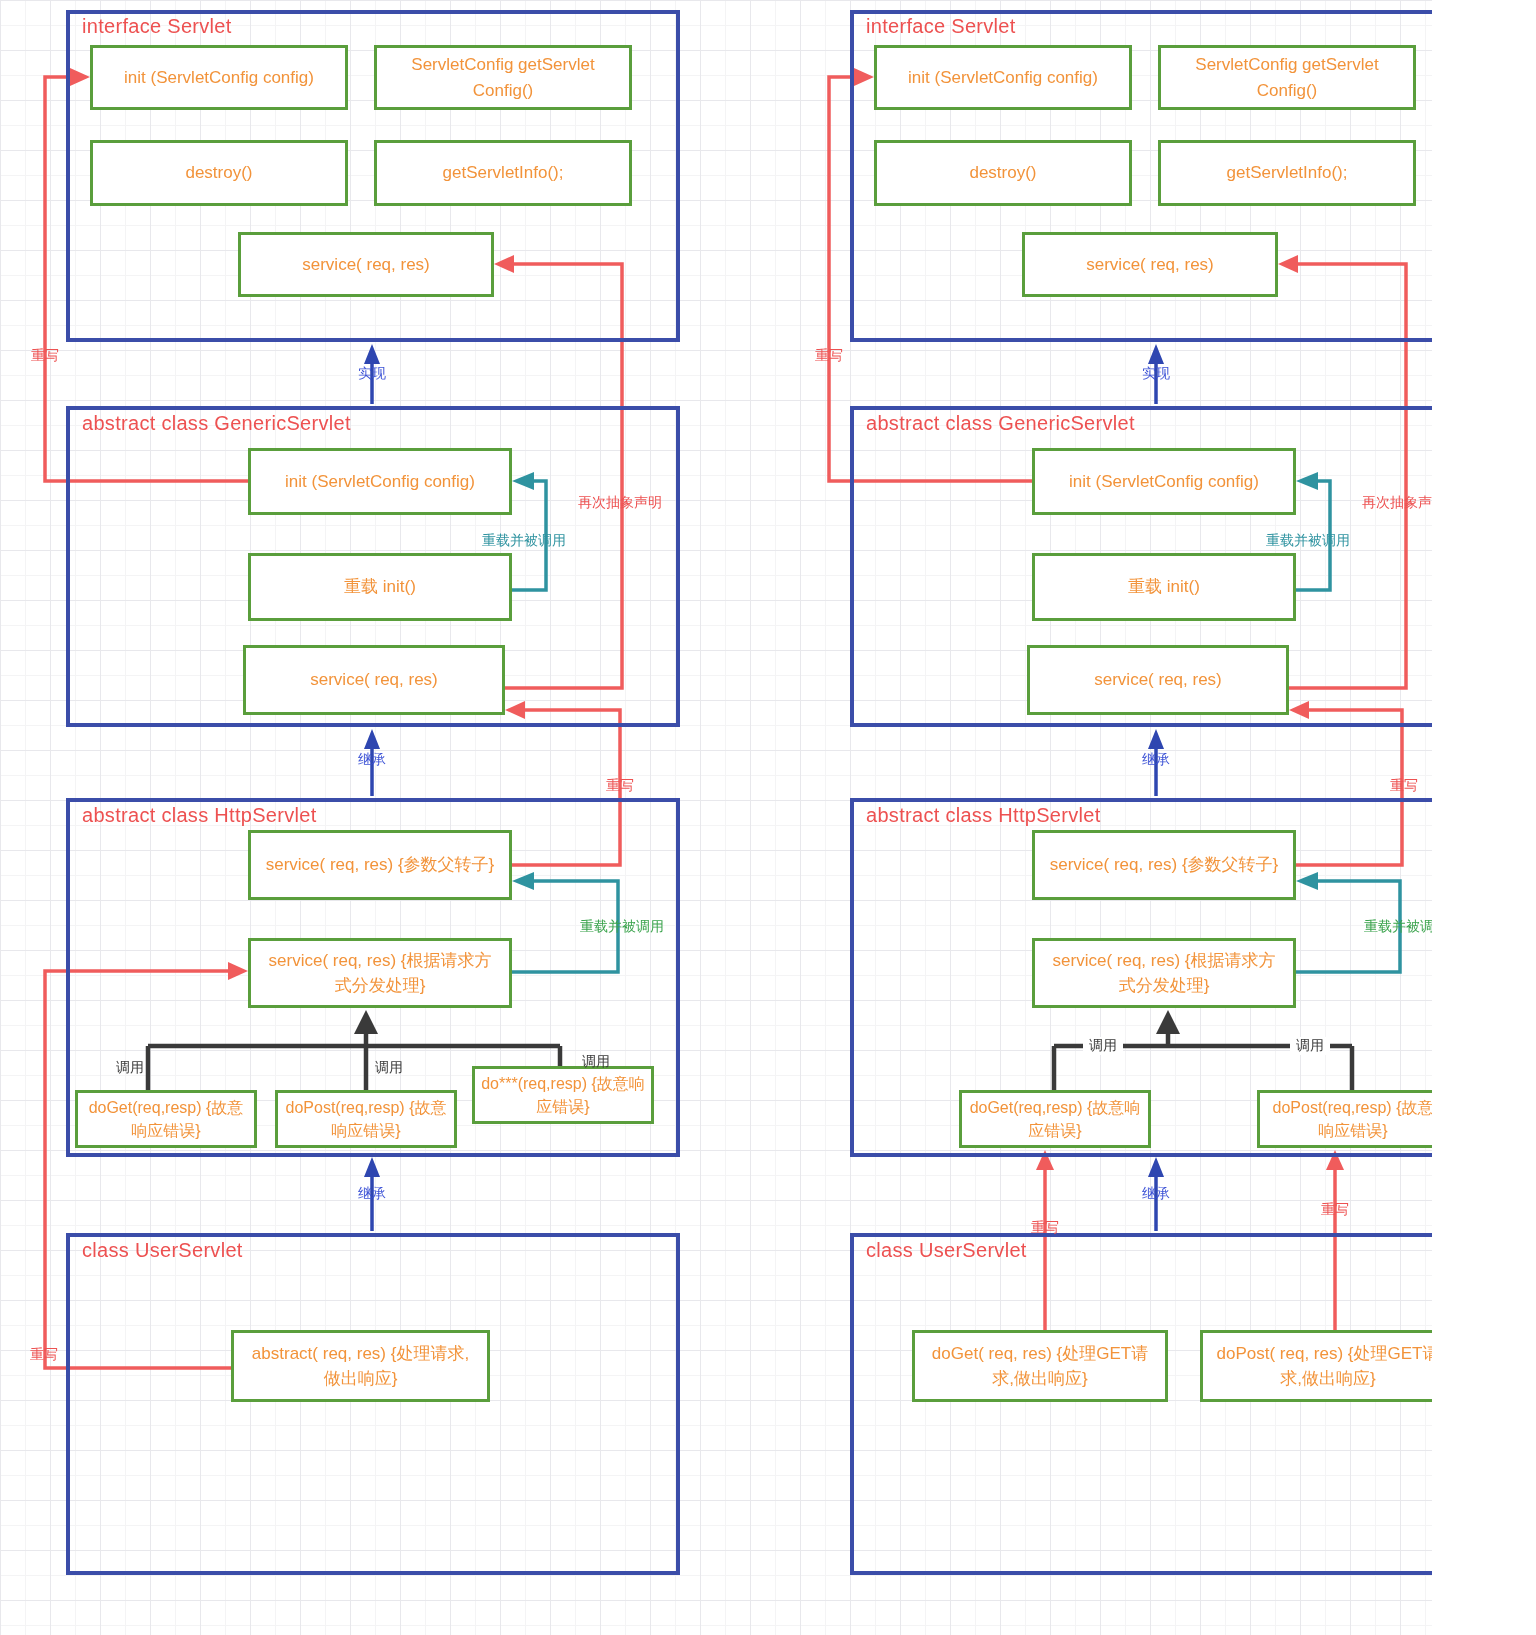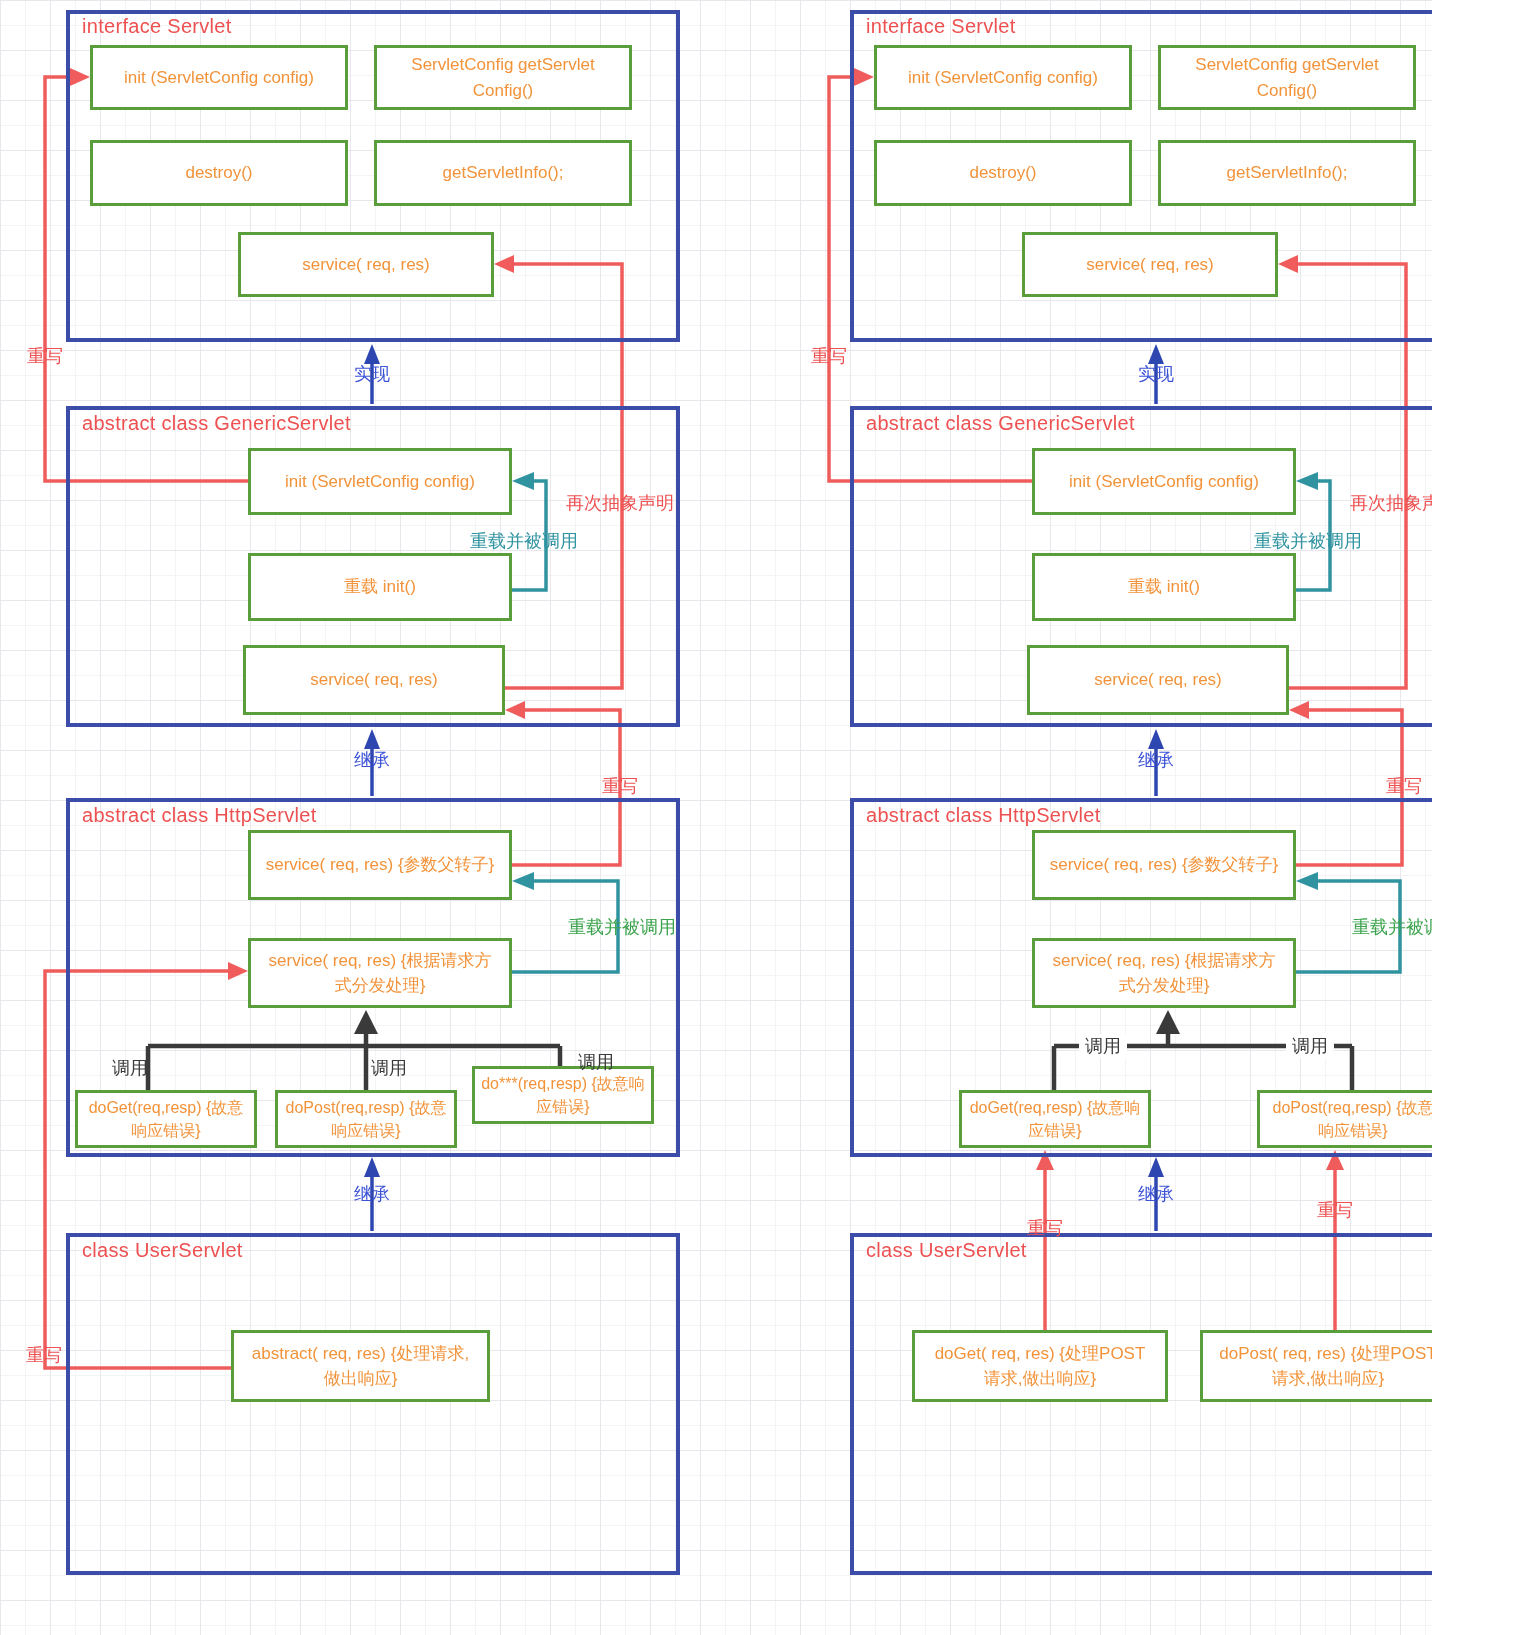--- a/index.html
+++ b/index.html
@@ -16,21 +16,21 @@
   }
   #wires{position:absolute;left:0;top:0;pointer-events:none;}
   .panel{position:absolute;border:4px solid #3b4da9;box-sizing:border-box;background:transparent;}
   .ttl{position:absolute;color:#ed5151;font-size:20px;letter-spacing:.3px;white-space:nowrap;}
   .m{
     position:absolute;border:3px solid #5a9e3c;background:#ffffff;color:#f2933a;
     box-sizing:border-box;display:flex;align-items:center;justify-content:center;
     text-align:center;font-size:17px;line-height:1.5;padding:2px 12px;
   }
   .m.sm{font-size:16px;padding:2px 6px;line-height:1.45;}
-  .lbl{position:absolute;transform:translate(-50%,-50%);font-size:18px;white-space:nowrap;}
+  .lbl{position:absolute;transform:translate(-50%,-50%);font-size:14px;white-space:nowrap;}
   .red{color:#ed5151;}
   .blue{color:#3d53d6;}
   .teal{color:#2f93a0;}
   .green{color:#3aa34c;}
   .blk{color:#3a3a3a;}
   .lbl-bg{background:#ffffff;padding:0 6px;}
 </style>
 </head>
 <body>
 
@@ -180,22 +180,22 @@
 
   <div class="panel" style="left:850px;top:798px;width:614px;height:359px"></div>
   <div class="ttl" style="left:866px;top:804px">abstract class HttpServlet</div>
   <div class="m" style="left:1032px;top:830px;width:264px;height:70px">service( req,  res) {参数父转子}</div>
   <div class="m" style="left:1032px;top:938px;width:264px;height:70px">service( req,  res) {根据请求方式分发处理}</div>
   <div class="m sm" style="left:959px;top:1090px;width:192px;height:58px">doGet(req,resp) {故意响应错误}</div>
   <div class="m sm" style="left:1257px;top:1090px;width:192px;height:58px">doPost(req,resp) {故意响应错误}</div>
 
   <div class="panel" style="left:850px;top:1233px;width:614px;height:342px"></div>
   <div class="ttl" style="left:866px;top:1239px">class UserServlet</div>
-  <div class="m" style="left:912px;top:1330px;width:256px;height:72px">doGet( req,  res) {处理POST请求,做出响应}</div>
-  <div class="m" style="left:1200px;top:1330px;width:256px;height:72px">doPost( req,  res) {处理POST请求,做出响应}</div>
+  <div class="m" style="left:912px;top:1330px;width:256px;height:72px">doGet( req,  res) {处理GET请求,做出响应}</div>
+  <div class="m" style="left:1200px;top:1330px;width:256px;height:72px">doPost( req,  res) {处理GET请求,做出响应}</div>
 
   <div class="lbl red" style="left:829px;top:356px">重写</div>
   <div class="lbl blue" style="left:1156px;top:374px">实现</div>
   <div class="lbl blue" style="left:1156px;top:760px">继承</div>
   <div class="lbl blue" style="left:1156px;top:1194px">继承</div>
   <div class="lbl red" style="left:1404px;top:503px">再次抽象声明</div>
   <div class="lbl teal" style="left:1308px;top:541px">重载并被调用</div>
   <div class="lbl red" style="left:1404px;top:786px">重写</div>
   <div class="lbl green" style="left:1406px;top:927px">重载并被调用</div>
   <div class="lbl blk lbl-bg" style="left:1103px;top:1046px">调用</div>

